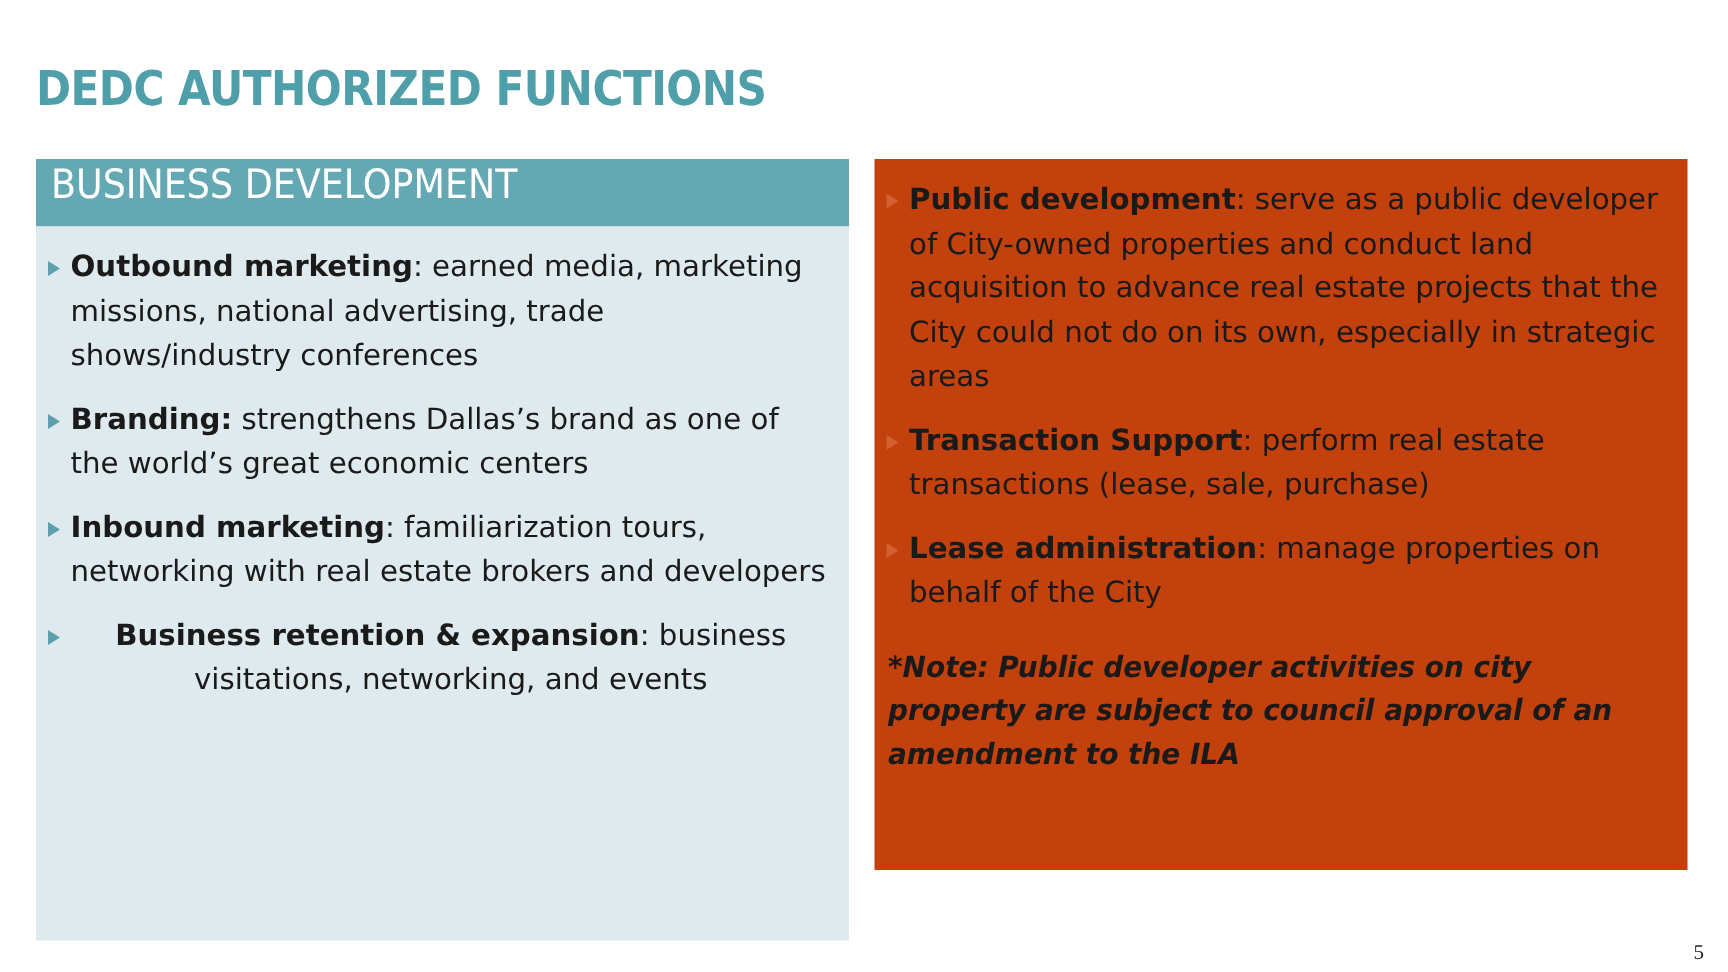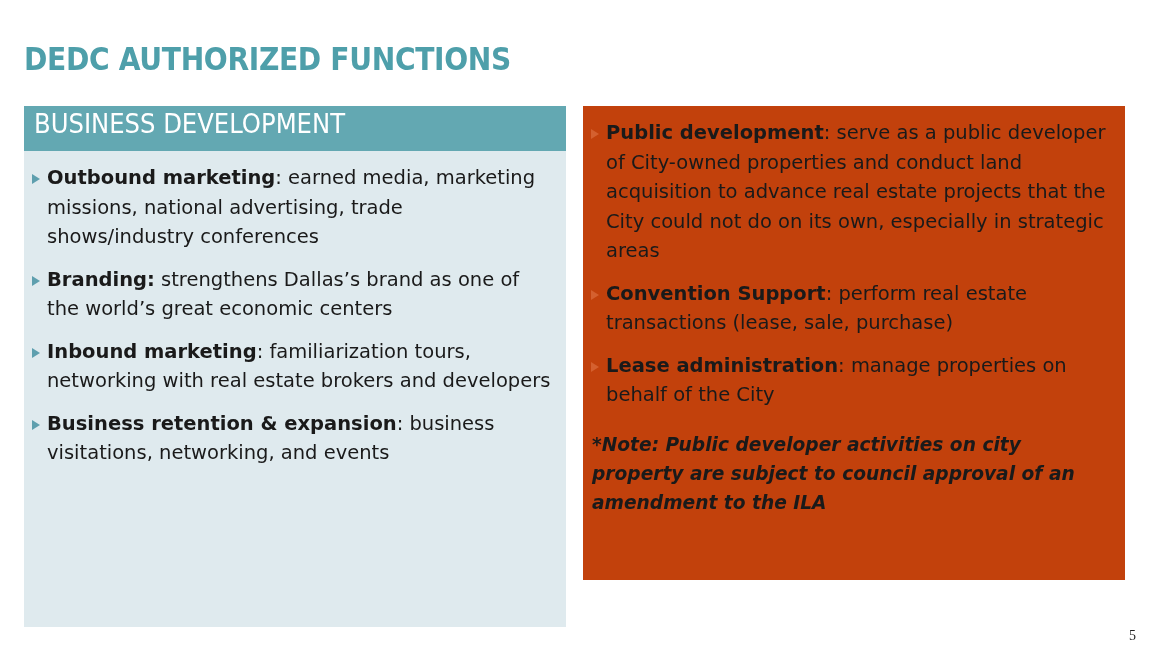--- a/index.html
+++ b/index.html
@@ -84,21 +84,21 @@
     background: #c2410c;
     height: 474px;
   }
 
   
   .bullet {
     display: flex;
     align-items: flex-start;
     margin-bottom: 13px;
   }
-  .bullet:last-of-type { margin-bottom: 0; }
+  .bullet:last-of-type { margin-bottom: 0; text-align: center; }
 
   .bullet-marker {
     flex: 0 0 auto;
     width: 22px;
     padding-top: 11px;
     display: flex;
     justify-content: center;
   }
   .tri {
     width: 0;
@@ -207,21 +207,21 @@
             <i class="tri"></i>
           </span>
         <span class="bullet-text"><span class="bullet-inner"><b class="lead">Public development</b><span>: serve as a public developer of City-owned properties and conduct land acquisition to advance real estate projects that the City could not do on its own, especially in strategic areas</span></span></span>
       </div>
 
 
       <div class="bullet">
         <span class="bullet-marker">
             <i class="tri"></i>
           </span>
-        <span class="bullet-text"><span class="bullet-inner"><b class="lead">Convention Support</b><span>: perform real estate transactions (lease, sale, purchase)</span></span></span>
+        <span class="bullet-text"><span class="bullet-inner"><b class="lead">Transaction Support</b><span>: perform real estate transactions (lease, sale, purchase)</span></span></span>
       </div>
 
       <div class="bullet">
         <span class="bullet-marker">
             <i class="tri"></i>
           </span>
         <span class="bullet-text"><span class="bullet-inner"><b class="lead">Lease administration</b><span>: manage properties on behalf of the City</span></span></span>
       </div>
 
       <div class="panel-note">

